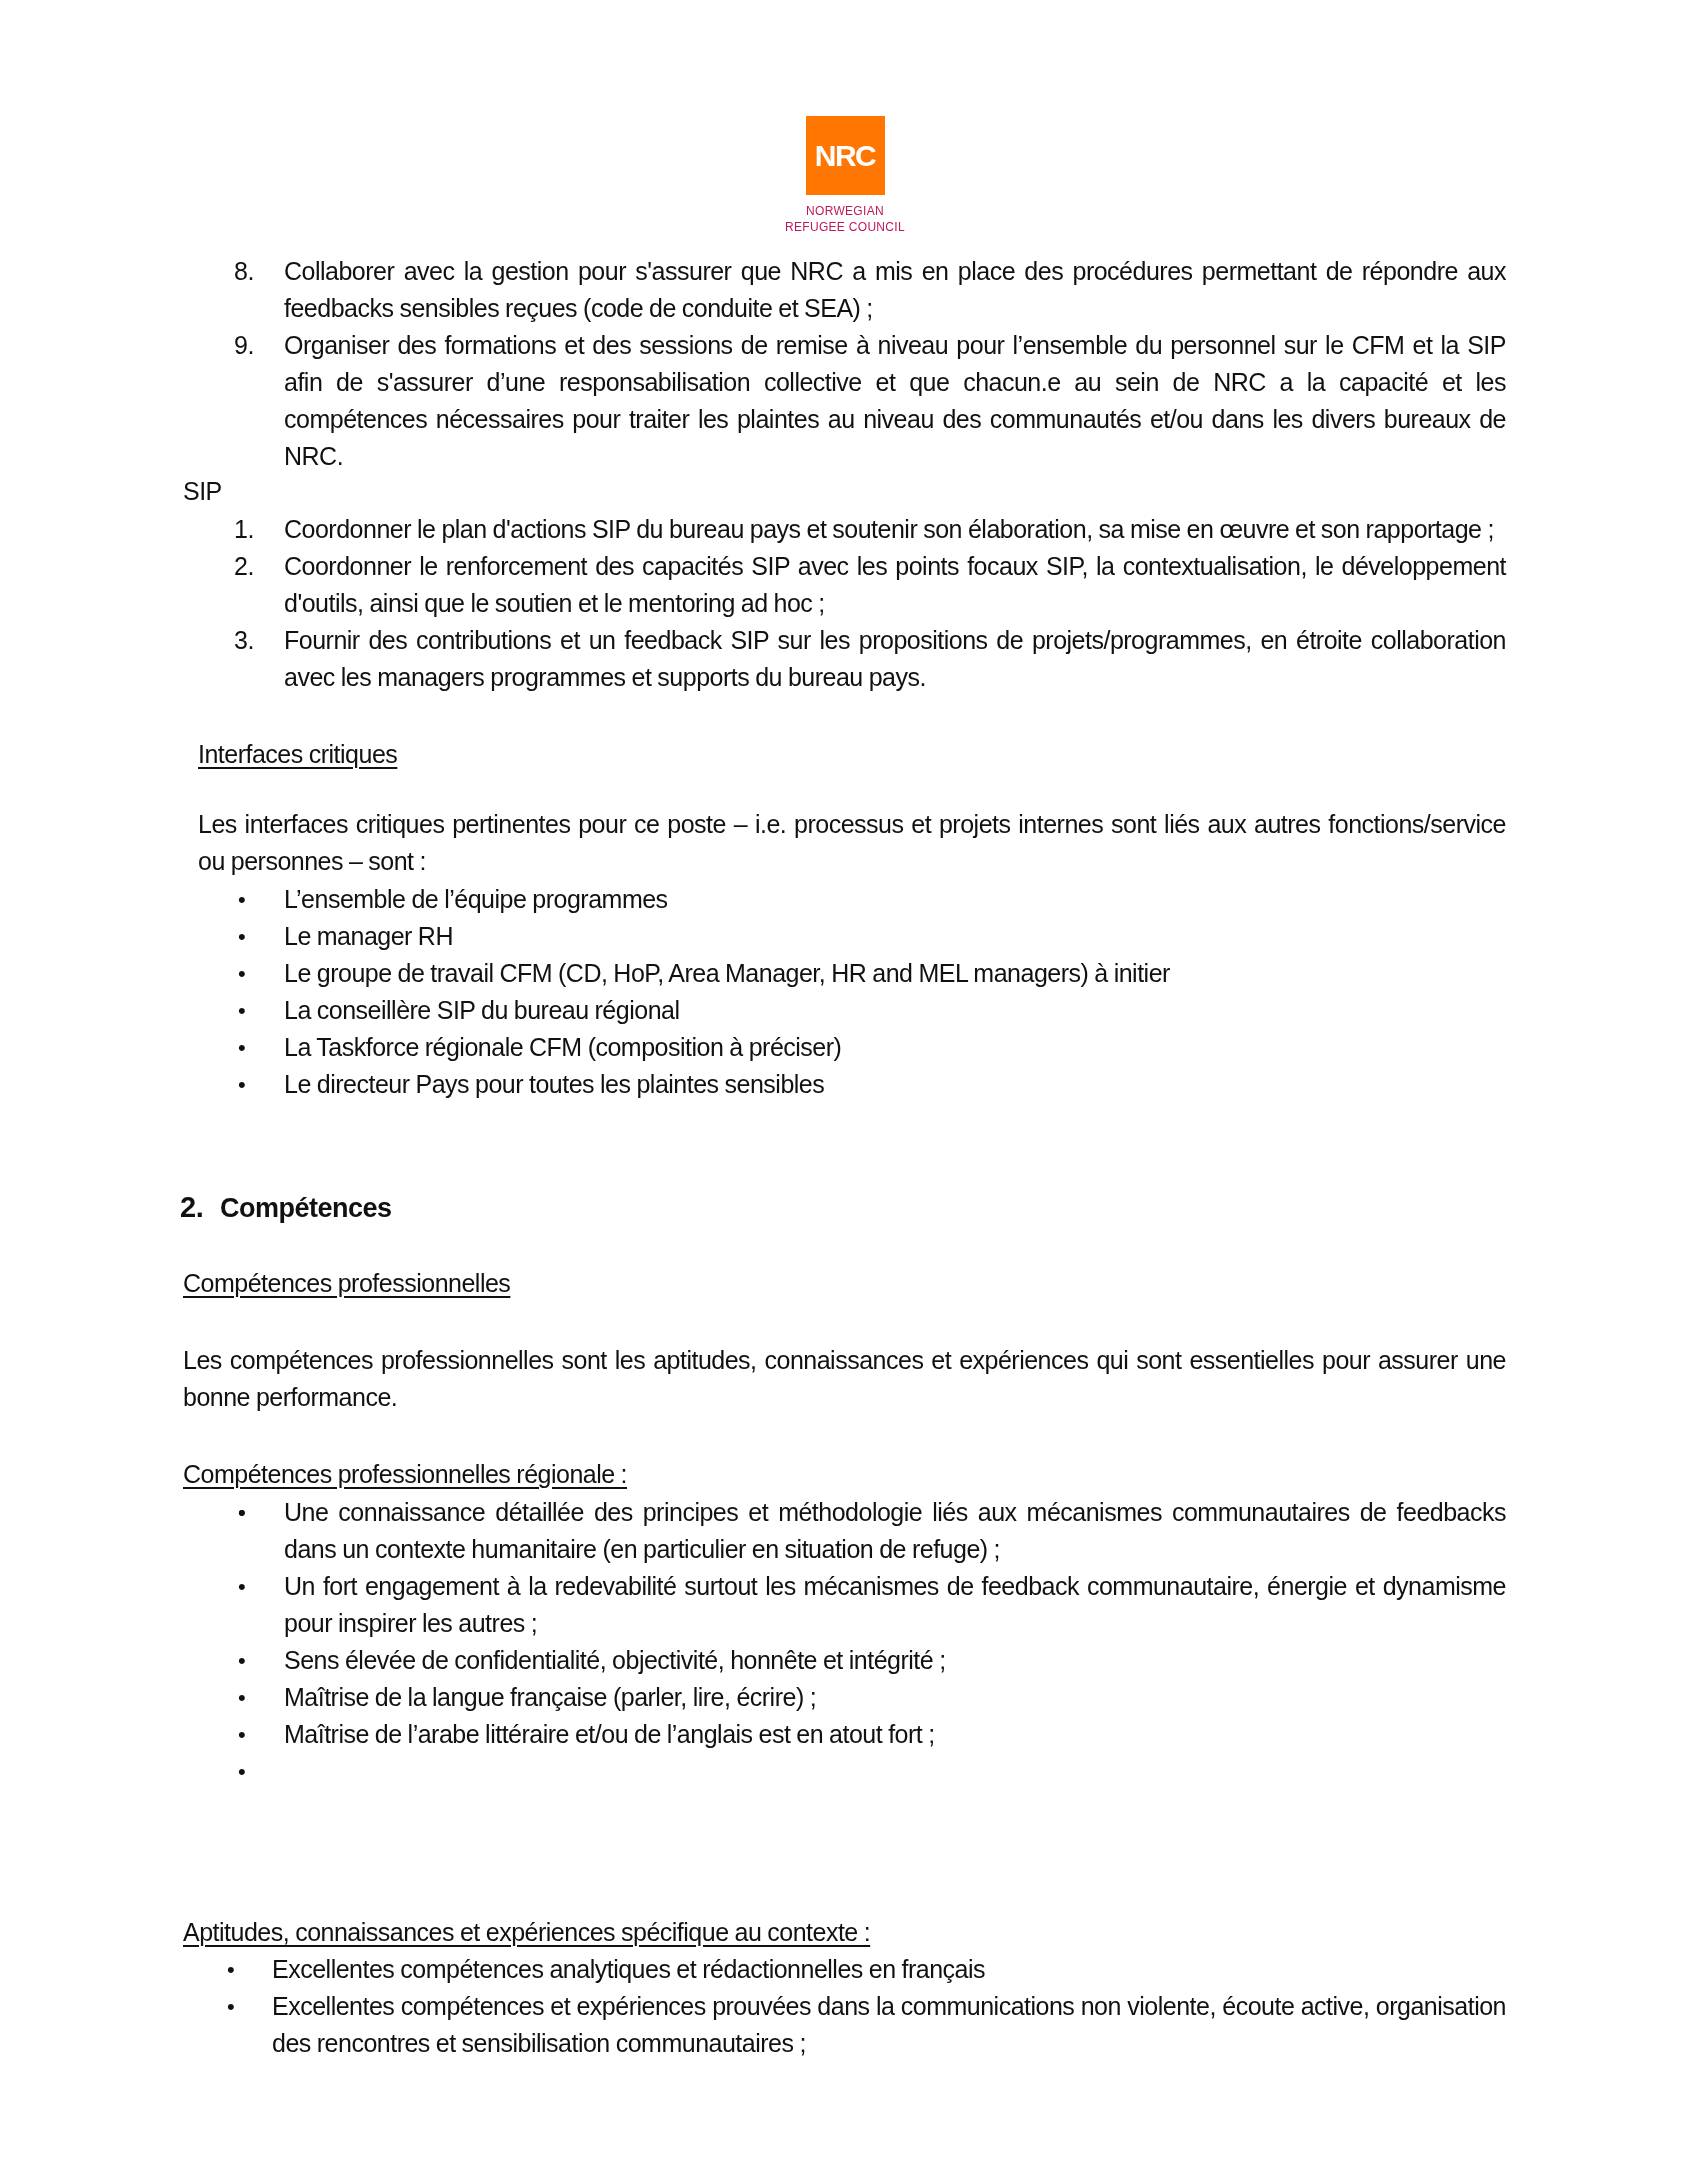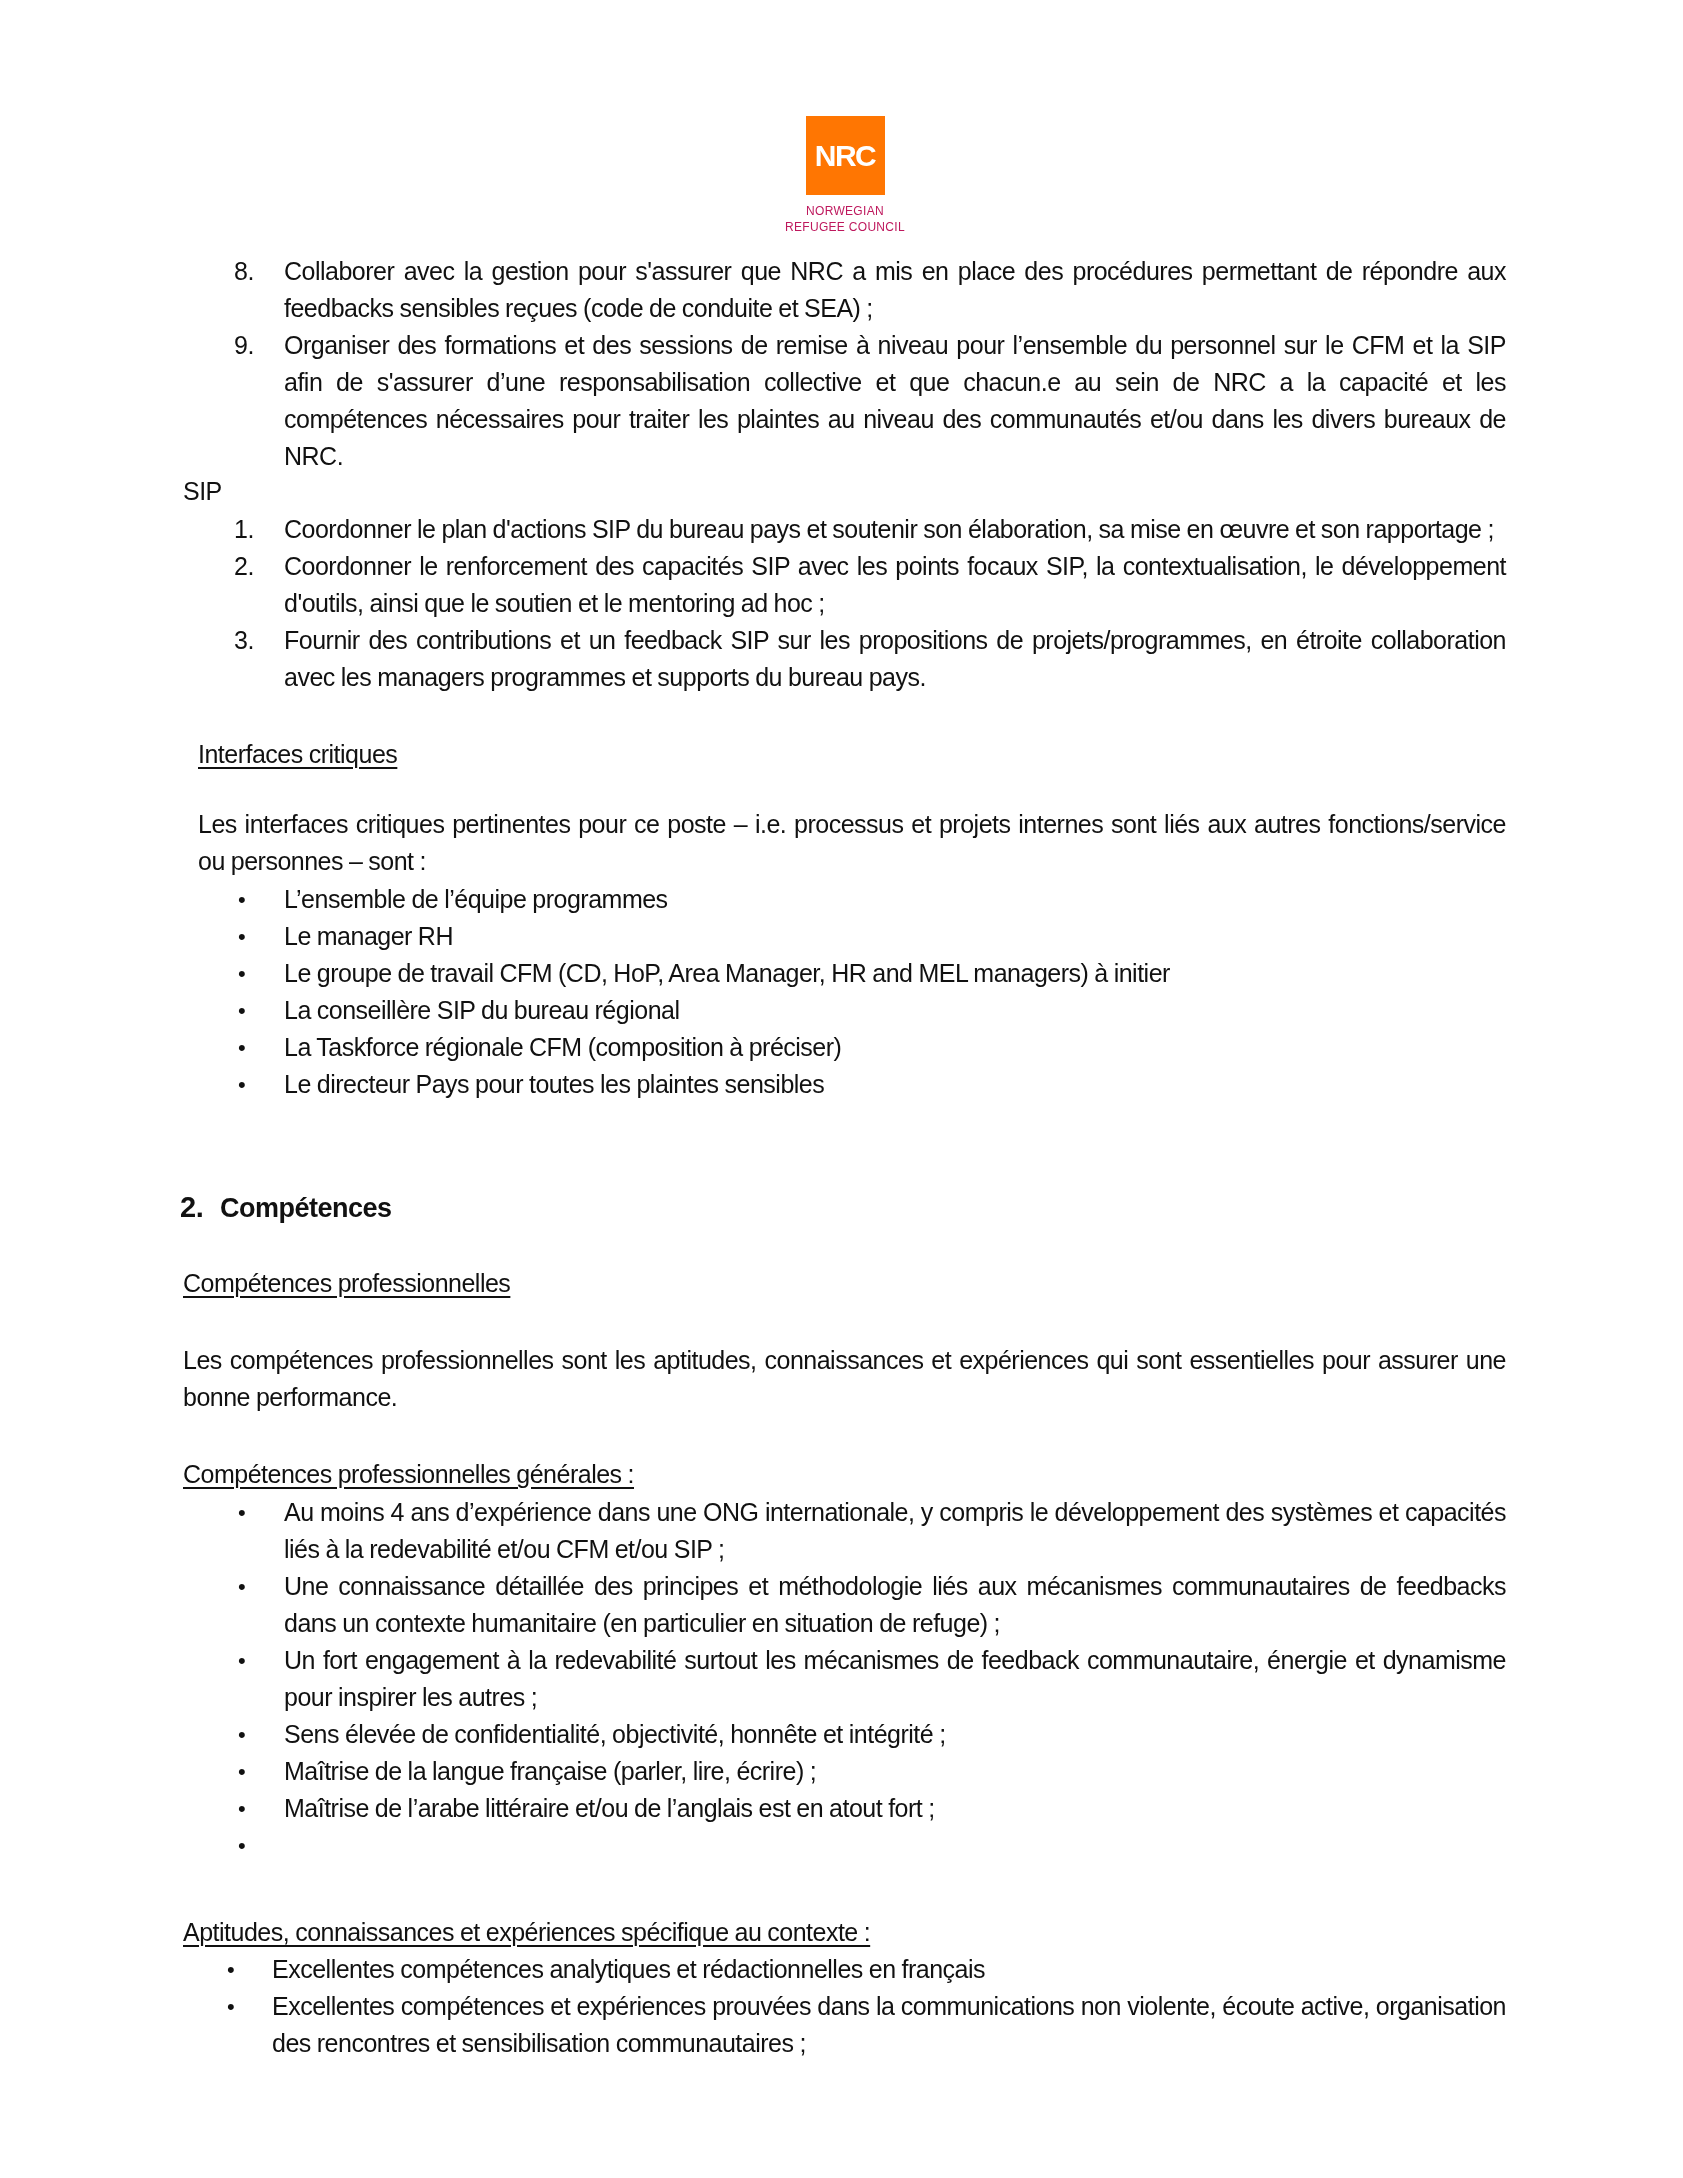--- a/index.html
+++ b/index.html
@@ -86,23 +86,23 @@
     <div class="ul-item"><span class="ul-bullet">•</span><span>Le directeur Pays pour toutes les plaintes sensibles</span></div>
   </div>
 
   <div class="block txt h2" style="left:180px; top:1189px;">
     <span class="n">2.</span><span>Compétences</span>
   </div>
 
   <div class="block txt u" style="left:183px; top:1265px;">Compétences professionnelles</div>
   <div class="block txt justify" style="left:183px; top:1342px; width:1323px;">Les compétences professionnelles sont les aptitudes, connaissances et expériences qui sont essentielles pour assurer une bonne performance.</div>
 
-  <div class="block txt u" style="left:183px; top:1456px;">Compétences professionnelles générales :</div>
+  <div class="block txt u" style="left:183px; top:1456px;">Compétences professionnelles régionale :</div>
   <div class="block txt justify" style="left:183px; top:1494px; width:1323px;">
-    <div class="ul-item"><span class="ul-bullet">•</span><span>Au moins 4 ans d’expérience dans une ONG internationale, y compris le développement des systèmes et capacités liés à la redevabilité et/ou CFM et/ou SIP ;</span></div>
+    <div class="ul-item"><span class="ul-bullet">•</span></div>
     <div class="ul-item"><span class="ul-bullet">•</span><span>Une connaissance détaillée des principes et méthodologie liés aux mécanismes communautaires de feedbacks dans un contexte humanitaire (en particulier en situation de refuge) ;</span></div>
     <div class="ul-item"><span class="ul-bullet">•</span><span> Un fort engagement à la redevabilité surtout les mécanismes de feedback communautaire, énergie et dynamisme pour inspirer les autres ;</span></div>
     <div class="ul-item"><span class="ul-bullet">•</span><span>Sens élevée de confidentialité, objectivité, honnête et intégrité ;</span></div>
     <div class="ul-item"><span class="ul-bullet">•</span><span>Maîtrise de la langue française (parler, lire, écrire) ;</span></div>
     <div class="ul-item"><span class="ul-bullet">•</span><span>Maîtrise de l’arabe littéraire et/ou de l’anglais est en atout fort ;</span></div>
     <div class="ul-item"><span class="ul-bullet">•</span></div>
   </div>
 
   <div class="block txt u" style="left:183px; top:1914px;">Aptitudes, connaissances et expériences spécifique au contexte :</div>
   <div class="block txt justify" style="left:183px; top:1951px; width:1323px;">

